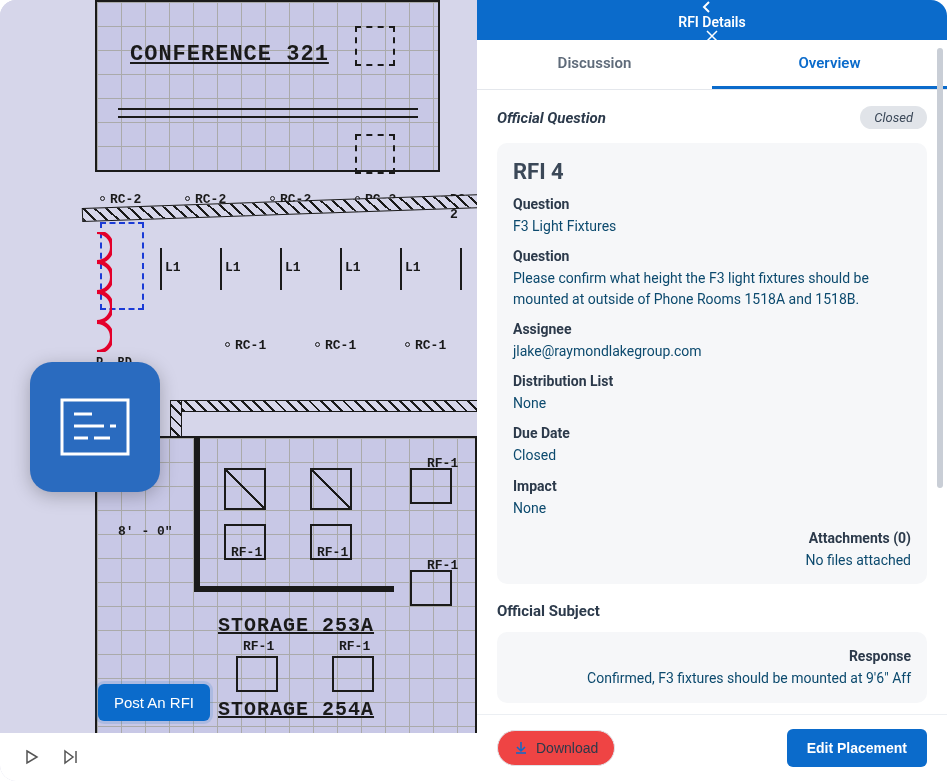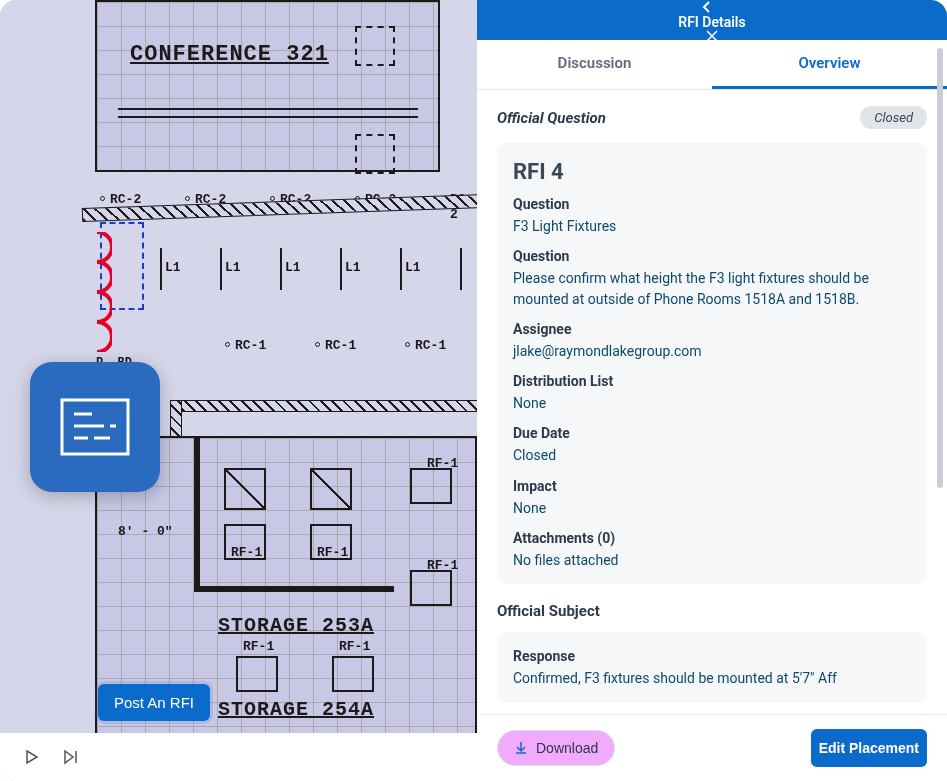--- a/index.html
+++ b/index.html
@@ -175,21 +175,21 @@
   padding: 16px 16px 14px 16px;
   margin-bottom: 18px;
 }
 .rfi-num {
   font-size: 22px;
   font-weight: 700;
   color: #3b4858;
   margin-bottom: 12px;
 }
 .field { margin-bottom: 12px; }
-.field:last-child { margin-bottom: 0; }
+.field:last-child { margin-bottom: 0; text-align: right; }
 .field-label {
   font-size: 14px;
   font-weight: 700;
   color: #2c3a4b;
   margin-bottom: 4px;
 }
 .field-value {
   font-size: 14px;
   color: #0c4a6e;
   line-height: 1.45;
@@ -205,34 +205,34 @@
   padding: 14px 20px;
   display: flex;
   align-items: center;
   justify-content: space-between;
   background: #fff;
 }
 .download-btn {
   display: flex;
   align-items: center;
   gap: 8px;
-  background: #f0abfc;
+  background: #ef4444;
   border: 1px solid #dfe3e8;
   color: #2c3a4b;
   font-size: 14px;
   padding: 9px 16px;
   border-radius: 18px;
   cursor: pointer;
 }
 .primary-btn {
   background: #0b6bcb;
   color: #fff;
   font-size: 14px;
   font-weight: 600;
-  padding: 11px 8px;
+  padding: 11px 20px;
   border: none;
   border-radius: 6px;
   cursor: pointer;
 }
 .scroll-indicator {
   position: absolute;
   right: 4px;
   top: 48px;
   width: 6px;
   height: 440px;
@@ -427,21 +427,21 @@
         <div class="field">
           <div class="field-label">Attachments (0)</div>
           <div class="field-value">No files attached</div>
         </div>
       </div>
 
       <div class="sub-head">Official Subject</div>
       <div class="card">
         <div class="field">
           <div class="field-label">Response</div>
-          <div class="field-value">Confirmed, F3 fixtures should be mounted at 5'7" Aff</div>
+          <div class="field-value">Confirmed, F3 fixtures should be mounted at 9'6" Aff</div>
         </div>
       </div>
 
     </div>
 
     <div class="footer">
       <button class="download-btn">
         <svg width="14" height="14" viewBox="0 0 14 14">
             <path d="M7 1 L7 9 M3 6 L7 10 L11 6 M2 12 L12 12" stroke="#0b6bcb" stroke-width="1.5" fill="none"></path>
           </svg>

